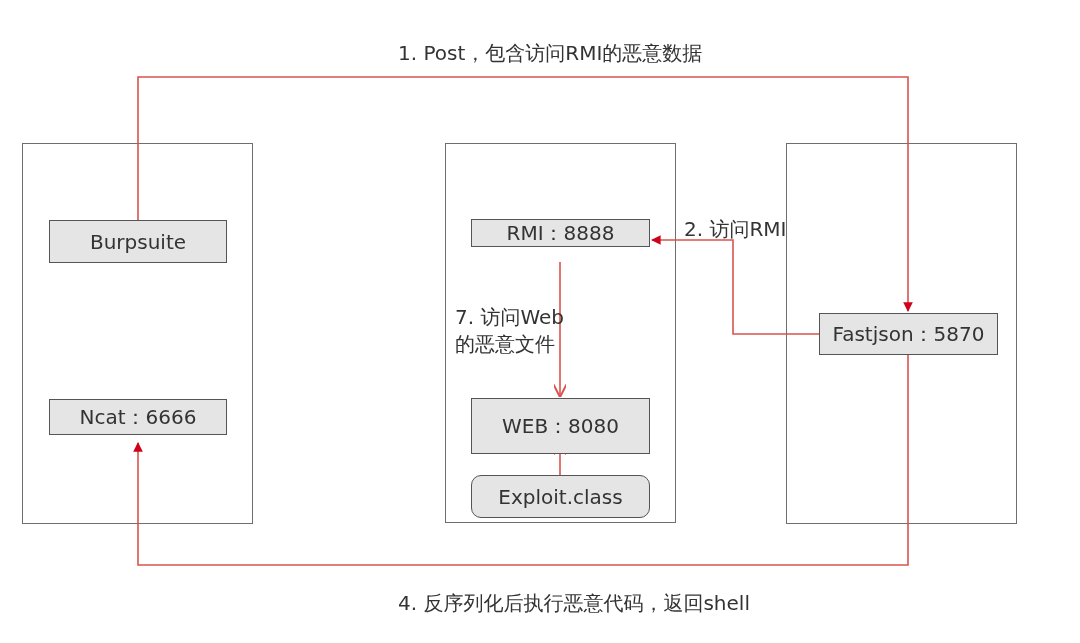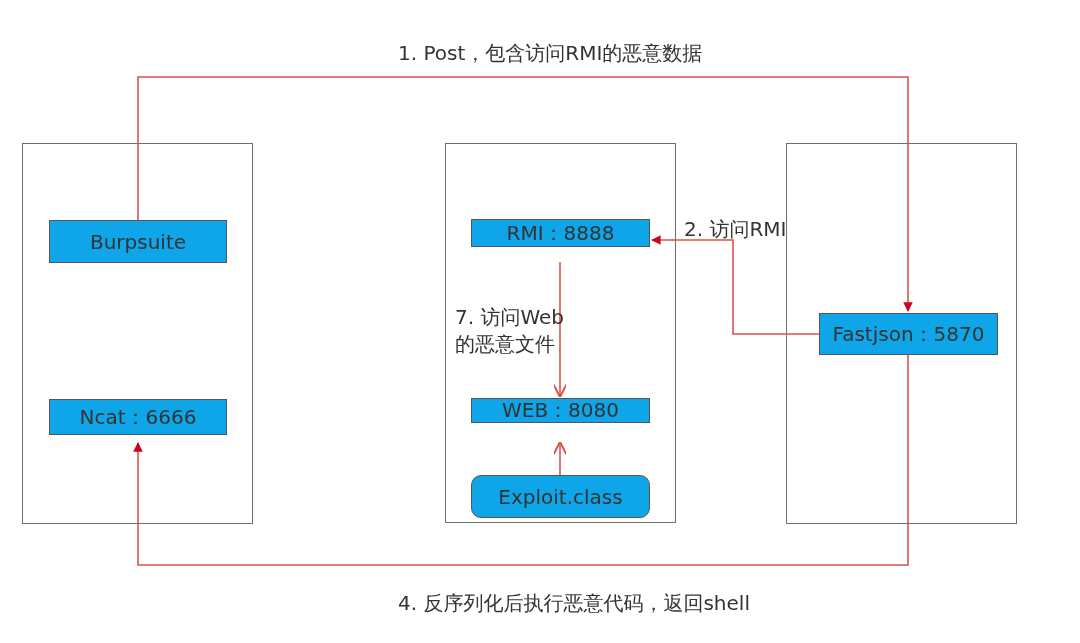--- a/index.html
+++ b/index.html
@@ -18,21 +18,21 @@
     .group-box {
       position: absolute;
       border: 1.5px solid #6e6e6e;
       box-sizing: border-box;
       background: transparent;
     }
     .node {
       position: absolute;
       border: 1.5px solid #555555;
       box-sizing: border-box;
-      background: #0ea5e9;
+      background: #e5e5e5;
       display: flex;
       align-items: center;
       justify-content: center;
       font-size: 20px;
       color: #333333;
       white-space: nowrap;
       z-index: 2;
     }
     .label {
       position: absolute;
@@ -69,21 +69,21 @@
 </svg>
 
 <div class="group-box" style="left:22px; top:143px; width:231px; height:381px;"></div>
 <div class="group-box" style="left:445px; top:143px; width:231px; height:380px;"></div>
 <div class="group-box" style="left:786px; top:143px; width:231px; height:381px;"></div>
 
 <div class="node" style="left:49px; top:220px; width:178px; height:43px;">Burpsuite</div>
 <div class="node" style="left:49px; top:399px; width:178px; height:36px;">Ncat：6666</div>
 
 <div class="node" style="left:471px; top:219px; width:179px; height:28px;">RMI：8888</div>
-<div class="node" style="left:471px; top:398px; width:179px; height:25px;">WEB：8080</div>
+<div class="node" style="left:471px; top:398px; width:179px; height:56px;">WEB：8080</div>
 <div class="node" style="left:471px; top:475px; width:179px; height:43px;border-radius:10px;">Exploit.class</div>
 
 <div class="node" style="left:819px; top:313px; width:179px; height:42px;">Fastjson：5870</div>
 
 <div class="label" style="left:398px; top:40px;">1. Post，包含访问RMI的恶意数据</div>
 <div class="label" style="left:684px; top:216px;">2. 访问RMI</div>
 <div class="label" style="left:455px; top:304px;">7. 访问Web</div>
 <div class="label" style="left:455px; top:331px;">的恶意文件</div>
 <div class="label" style="left:398px; top:590px;">4. 反序列化后执行恶意代码，返回shell</div>
 

